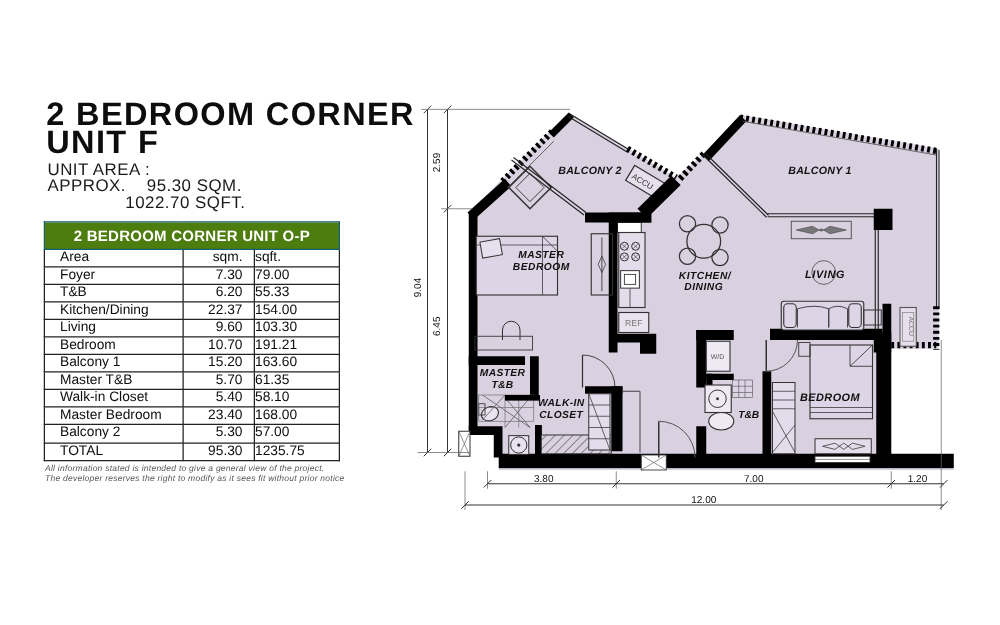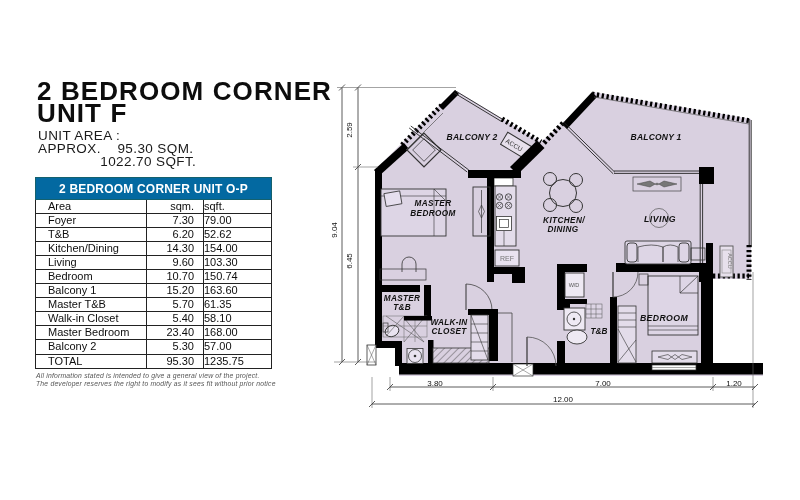--- a/index.html
+++ b/index.html
@@ -14,51 +14,51 @@
 </head>
 <body>
 
 <div class="abs" style="left:37px;top:80px;font-size:26px;font-weight:bold;color:#0d0d0d;line-height:22px;letter-spacing:1.1px;">2 BEDROOM CORNER<br>UNIT F</div>
 
 <div class="abs" style="left:38px;top:129px;font-size:13.5px;color:#1a1a1a;line-height:13px;letter-spacing:0.4px;">UNIT AREA :<br>APPROX.&nbsp;&nbsp;&nbsp;&nbsp;95.30 SQM.<br>&nbsp;&nbsp;&nbsp;&nbsp;&nbsp;&nbsp;&nbsp;&nbsp;&nbsp;&nbsp;&nbsp;&nbsp;&nbsp;&nbsp;&nbsp;1022.70 SQFT.</div>
 
 <table class="abs area" style="left:35px;top:177px;width:237px;color:#0d0d0d;">
   <tbody>
       <tr>
-        <th colspan="3" style="background:#0369a1;color:#ffffff;font-size:12px;height:19px;letter-spacing:0.2px;border:1px solid #14616e;">2 BEDROOM CORNER UNIT O-P</th>
+        <th colspan="3" style="background:#4d7c0f;color:#ffffff;font-size:12px;height:19px;letter-spacing:0.2px;border:1px solid #14616e;">2 BEDROOM CORNER UNIT O-P</th>
       </tr>
   <tr style="">
         <td class="a">Area</td>
         <td class="n" style="width:47px;">sqm.</td>
         <td class="n2" style="width:55px;">sqft.</td>
       </tr>
   <tr>
         <td class="a">Foyer</td>
         <td class="n">7.30</td>
         <td class="n2">79.00</td>
       </tr>
   <tr>
         <td class="a">T&amp;B</td>
         <td class="n">6.20</td>
-        <td class="n2">52.62</td>
+        <td class="n2">55.33</td>
       </tr>
   <tr>
         <td class="a">Kitchen/Dining</td>
-        <td class="n">14.30</td>
+        <td class="n">22.37</td>
         <td class="n2">154.00</td>
       </tr>
   <tr>
         <td class="a">Living</td>
         <td class="n">9.60</td>
         <td class="n2">103.30</td>
       </tr>
   <tr>
         <td class="a">Bedroom</td>
         <td class="n">10.70</td>
-        <td class="n2">150.74</td>
+        <td class="n2">191.21</td>
       </tr>
   <tr>
         <td class="a">Balcony 1</td>
         <td class="n">15.20</td>
         <td class="n2">163.60</td>
       </tr>
   <tr>
         <td class="a">Master T&amp;B</td>
         <td class="n">5.70</td>
         <td class="n2">61.35</td>

